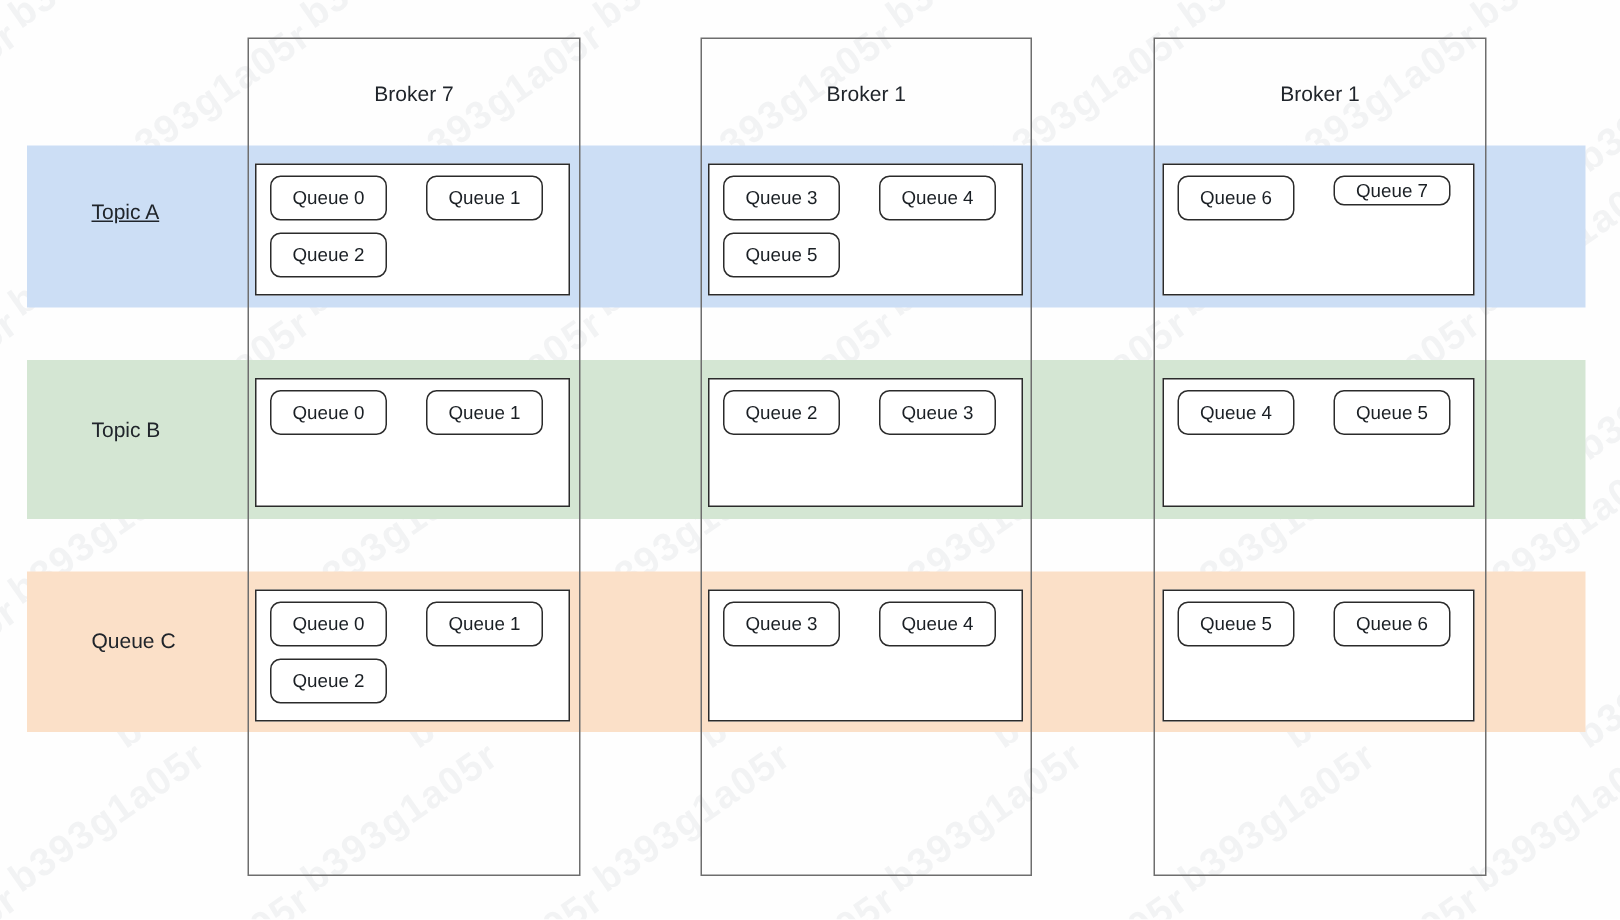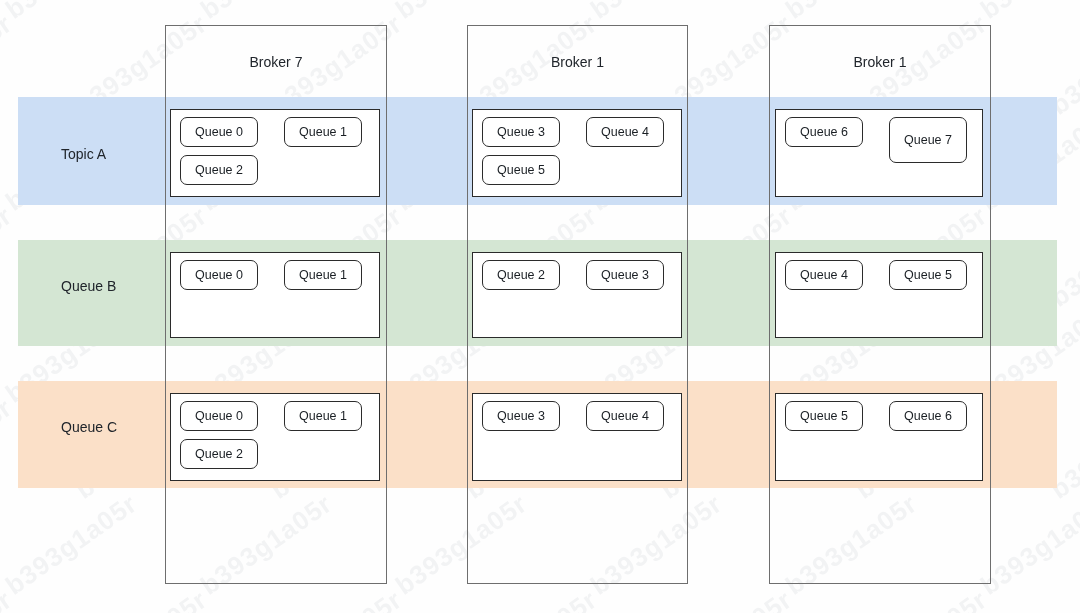--- a/index.html
+++ b/index.html
@@ -158,34 +158,34 @@
   <div id="layers">
       <div class="topic-band" style="left: 18px; top: 97px; width: 1039px; height: 108px; background: rgb(204, 222, 245);"></div>
       <div class="topic-band" style="left: 18px; top: 240px; width: 1039px; height: 106px; background: rgb(212, 230, 211);"></div>
       <div class="topic-band" style="left: 18px; top: 381px; width: 1039px; height: 107px; background: rgb(251, 224, 200);"></div>
       <div class="broker-box" style="left: 165px; top: 25px; width: 222px; height: 559px;"></div>
       <div class="broker-title" style="left: 165px; top: 54px; width: 222px;">Broker 7</div>
       <div class="broker-box" style="left: 467px; top: 25px; width: 221px; height: 559px;"></div>
       <div class="broker-title" style="left: 467px; top: 54px; width: 221px;">Broker 1</div>
       <div class="broker-box" style="left: 769px; top: 25px; width: 222px; height: 559px;"></div>
       <div class="broker-title" style="left: 769px; top: 54px; width: 222px;">Broker 1</div>
-      <div class="topic-label" style="left: 61px; top: 146px;">Topic A</div>
-      <div class="topic-label" style="left: 61px; top: 278px;">Queue B</div>
+      <div class="topic-label" style="left: 61px; top: 133px; text-decoration: underline;">Topic A</div>
+      <div class="topic-label" style="left: 61px; top: 278px;">Topic B</div>
       <div class="topic-label" style="left: 61px; top: 419px;">Queue C</div>
       <div class="topic-box" style="left: 170px; top: 109px; width: 210px; height: 88px;"></div>
       <div class="queue-chip" style="left: 180px; top: 117px; width: 78px; height: 30px; z-index: 4;">Queue 0</div>
       <div class="queue-chip" style="left: 284px; top: 117px; width: 78px; height: 30px; z-index: 4;">Queue 1</div>
       <div class="queue-chip" style="left: 180px; top: 155px; width: 78px; height: 30px; z-index: 4;">Queue 2</div>
       <div class="topic-box" style="left: 472px; top: 109px; width: 210px; height: 88px;"></div>
       <div class="queue-chip" style="left: 482px; top: 117px; width: 78px; height: 30px; z-index: 4;">Queue 3</div>
       <div class="queue-chip" style="left: 586px; top: 117px; width: 78px; height: 30px; z-index: 4;">Queue 4</div>
       <div class="queue-chip" style="left: 482px; top: 155px; width: 78px; height: 30px; z-index: 4;">Queue 5</div>
       <div class="topic-box" style="left: 775px; top: 109px; width: 208px; height: 88px;"></div>
       <div class="queue-chip" style="left: 785px; top: 117px; width: 78px; height: 30px; z-index: 4;">Queue 6</div>
-      <div class="queue-chip" style="left: 889px; top: 117px; width: 78px; height: 46px; z-index: 4; text-align: right;">Queue 7</div>
+      <div class="queue-chip" style="left: 889px; top: 117px; width: 78px; height: 20px; z-index: 4; text-align: right;">Queue 7</div>
       <div class="topic-box" style="left: 170px; top: 252px; width: 210px; height: 86px;"></div>
       <div class="queue-chip" style="left: 180px; top: 260px; width: 78px; height: 30px; z-index: 4;">Queue 0</div>
       <div class="queue-chip" style="left: 284px; top: 260px; width: 78px; height: 30px; z-index: 4;">Queue 1</div>
       <div class="topic-box" style="left: 472px; top: 252px; width: 210px; height: 86px;"></div>
       <div class="queue-chip" style="left: 482px; top: 260px; width: 78px; height: 30px; z-index: 4;">Queue 2</div>
       <div class="queue-chip" style="left: 586px; top: 260px; width: 78px; height: 30px; z-index: 4;">Queue 3</div>
       <div class="topic-box" style="left: 775px; top: 252px; width: 208px; height: 86px;"></div>
       <div class="queue-chip" style="left: 785px; top: 260px; width: 78px; height: 30px; z-index: 4;">Queue 4</div>
       <div class="queue-chip" style="left: 889px; top: 260px; width: 78px; height: 30px; z-index: 4;">Queue 5</div>
       <div class="topic-box" style="left: 170px; top: 393px; width: 210px; height: 88px;"></div>

